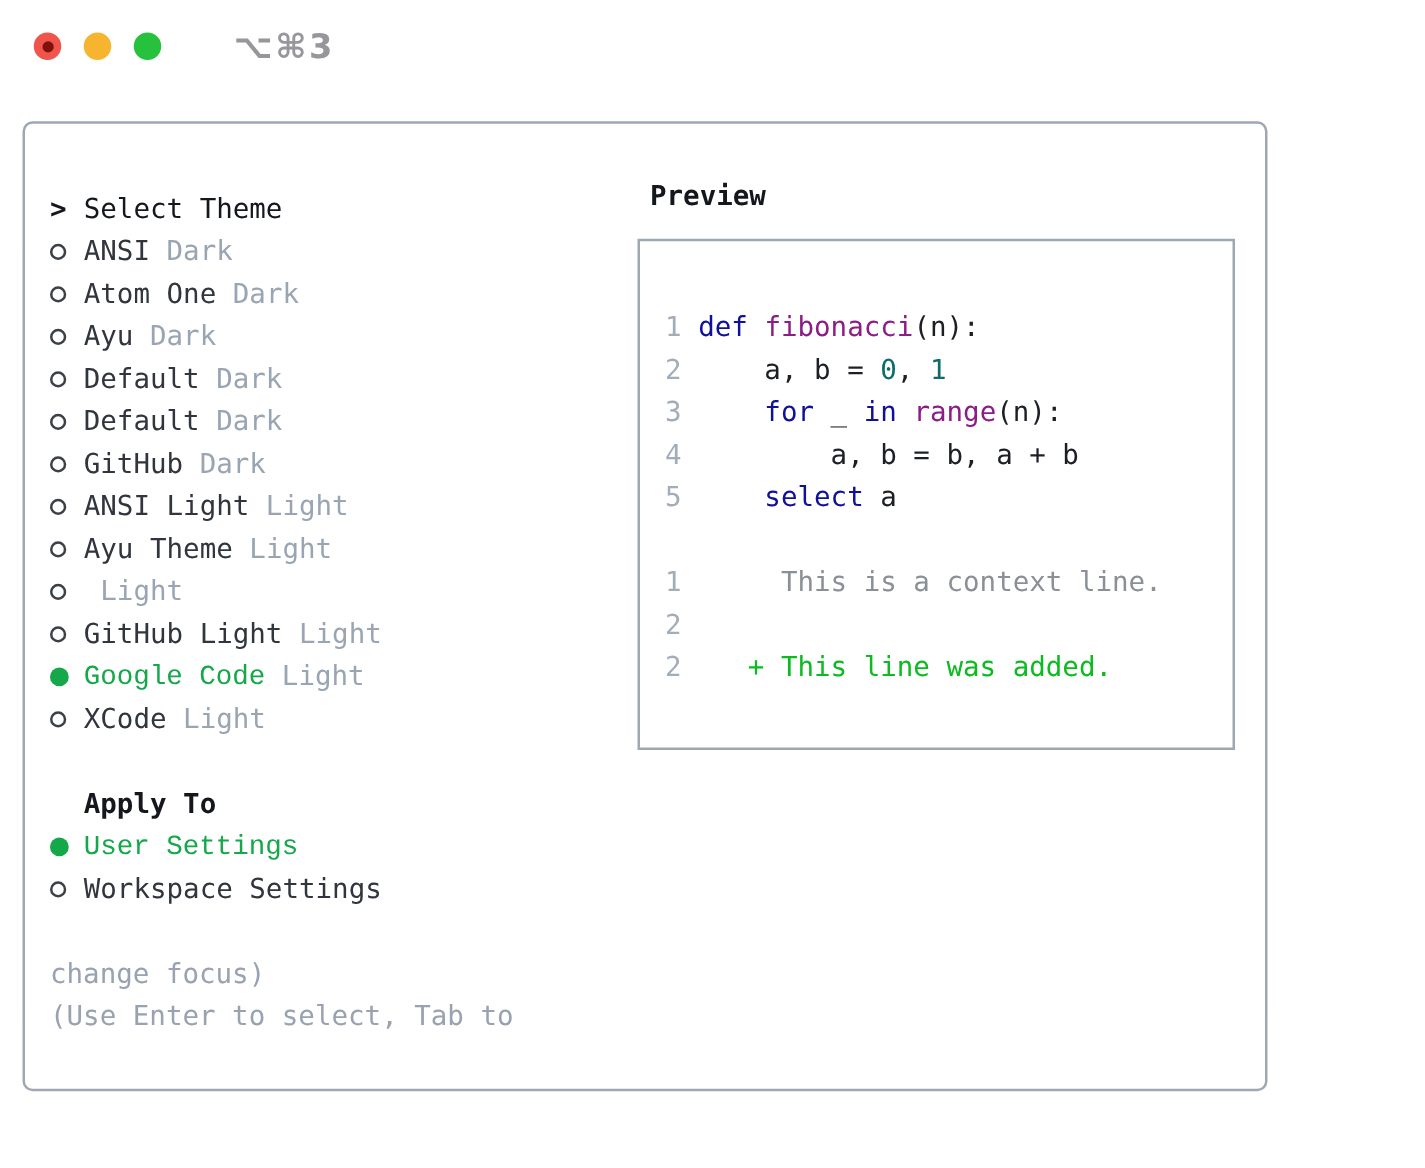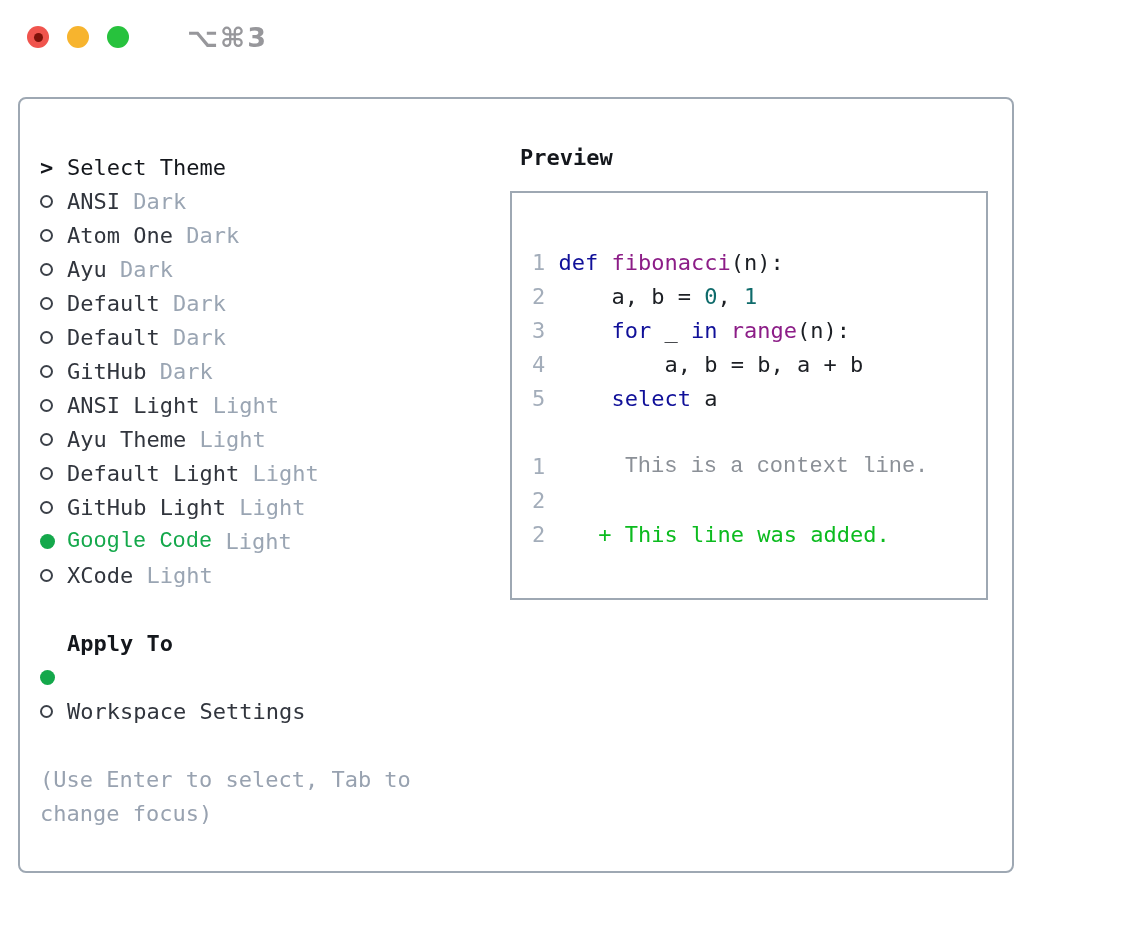--- a/index.html
+++ b/index.html
@@ -42,21 +42,21 @@
   .help{color:var(--help_gray);}
   .right-col{position:absolute;left:490px;top:41px;width:478px;}
   .preview-title{height:34px;display:flex;align-items:center;padding-left:10px;font-weight:bold;color:var(--title_black);}
   .preview-box{margin-top:17px;width:478px;height:409px;border:2px solid var(--border_gray);padding:52px 0 0 20px;background:#fff;overflow:hidden;}
   .codeline{height:34px;white-space:pre;display:flex;align-items:center;}
   .lnum{color:var(--lineno);}
   .seg-kw{color:var(--keyword);text-align:right;}
   .seg-fn{color:var(--function);}
   .seg-lit{color:var(--literal);}
   .seg-pl{color:var(--plain);}
-  .d-context{color:var(--context);font-family:Liberation Mono, monospace;}
+  .d-context{color:var(--context);}
   .d-deleted{color:var(--deleted);}
   .d-added{color:var(--added);text-align:center;}
 </style>
 </head>
 <body>
 
 <div class="screen">
 
   <div class="titlebar">
     <span class="light red">
@@ -76,37 +76,37 @@
       </div>
       <div id="theme-list">
           <div class="row"><span class="marker-cell"><span class="marker open"></span></span><span class="tname">ANSI</span><span class="ttag"> Dark</span></div>
           <div class="row"><span class="marker-cell"><span class="marker open"></span></span><span class="tname">Atom One</span><span class="ttag"> Dark</span></div>
           <div class="row"><span class="marker-cell"><span class="marker open"></span></span><span class="tname">Ayu</span><span class="ttag"> Dark</span></div>
           <div class="row"><span class="marker-cell"><span class="marker open"></span></span><span class="tname">Default</span><span class="ttag"> Dark</span></div>
           <div class="row"><span class="marker-cell"><span class="marker open"></span></span><span class="tname">Default</span><span class="ttag"> Dark</span></div>
           <div class="row"><span class="marker-cell"><span class="marker open"></span></span><span class="tname">GitHub</span><span class="ttag"> Dark</span></div>
           <div class="row"><span class="marker-cell"><span class="marker open"></span></span><span class="tname">ANSI Light</span><span class="ttag"> Light</span></div>
           <div class="row"><span class="marker-cell"><span class="marker open"></span></span><span class="tname">Ayu Theme</span><span class="ttag"> Light</span></div>
-          <div class="row"><span class="marker-cell"><span class="marker open"></span></span><span class="tname">Default Light</span><span class="ttag"> Light</span></div>
+          <div class="row"><span class="marker-cell"><span class="marker open"></span></span><span class="ttag"> Light</span></div>
           <div class="row"><span class="marker-cell"><span class="marker open"></span></span><span class="tname">GitHub Light</span><span class="ttag"> Light</span></div>
           <div class="row"><span class="marker-cell"><span class="marker filled"></span></span><span class="tname sel">Google Code</span><span class="ttag"> Light</span></div>
           <div class="row"><span class="marker-cell"><span class="marker open"></span></span><span class="tname">XCode</span><span class="ttag"> Light</span></div>
         </div>
       <div class="row"></div>
       <div class="row">
         <span class="marker-cell"></span>
         <span class="apply-title">Apply To</span>
       </div>
       <div id="apply-options">
-          <div class="row"><span class="marker-cell"><span class="marker filled"></span></span></div>
+          <div class="row"><span class="marker-cell"><span class="marker filled"></span></span><span class="tname sel">User Settings</span></div>
           <div class="row"><span class="marker-cell"><span class="marker open"></span></span><span class="tname">Workspace Settings</span></div>
         </div>
       <div class="row"></div>
+      <div class="row help">change focus)</div>
       <div class="row help">(Use Enter to select, Tab to</div>
-      <div class="row help">change focus)</div>
     </div>
 
     <div class="right-col">
       <div class="preview-title">Preview</div>
       <div class="preview-box">
         <div id="code-lines">
             <div class="codeline"><span class="lnum">1</span><span class="seg-pl"> </span><span class="seg-kw">def</span><span class="seg-pl"> </span><span class="seg-fn">fibonacci</span><span class="seg-pl">(n):</span></div>
             <div class="codeline"><span class="lnum">2</span><span class="seg-pl"> </span><span class="seg-pl">    a, b = </span><span class="seg-lit">0</span><span class="seg-pl">, </span><span class="seg-lit">1</span></div>
             <div class="codeline"><span class="lnum">3</span><span class="seg-pl"> </span><span class="seg-pl">    </span><span class="seg-kw">for</span><span class="seg-pl"> _ </span><span class="seg-kw">in</span><span class="seg-pl"> </span><span class="seg-fn">range</span><span class="seg-pl">(n):</span></div>
             <div class="codeline"><span class="lnum">4</span><span class="seg-pl"> </span><span class="seg-pl">        a, b = b, a + b</span></div>

